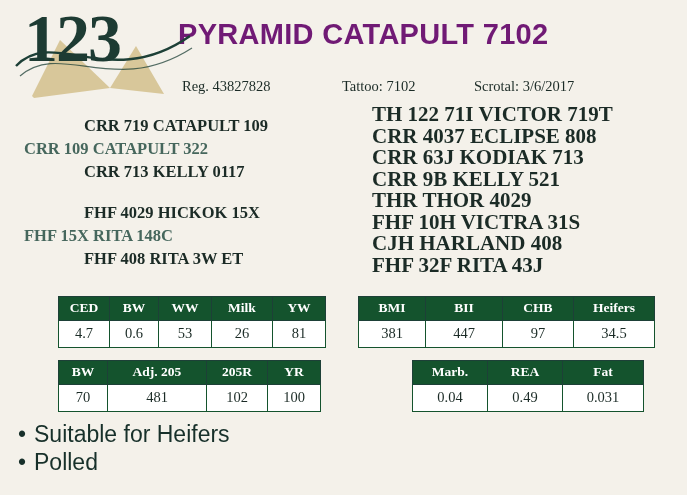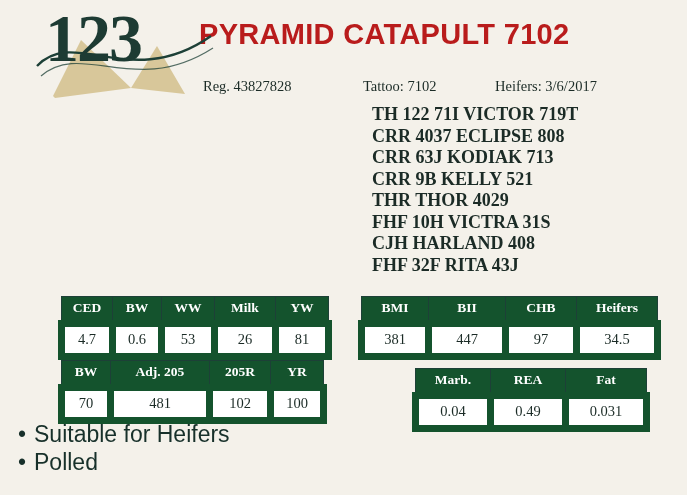--- a/index.html
+++ b/index.html
@@ -14,21 +14,20 @@
     color: #1b2b26;
     overflow: hidden;
     position: relative;
   }
   .page {
     position: relative;
     width: 687px;
     height: 495px;
     background: #f4f1ea;
     box-sizing: border-box;
-    padding-left: 21px;
   }
 
   
   .header {
     position: relative;
     height: 100px;
   }
   .lot-number {
     position: absolute;
     left: 24px;
@@ -51,21 +50,21 @@
     pointer-events: none;
   }
   .title {
     position: absolute;
     left: 178px;
     top: 18px;
     font-family: "Liberation Sans", sans-serif;
     font-weight: bold;
     font-size: 29px;
     letter-spacing: 0.3px;
-    color: #b91c1c;
+    color: #701a75;
     white-space: nowrap;
   }
   .subline {
     position: absolute;
     left: 182px;
     top: 78px;
     width: 500px;
     font-size: 14.5px;
     font-family: "Liberation Serif", serif;
     color: #1b2b26;
@@ -98,21 +97,21 @@
   .ped-left .lvl1 { padding-left: 68px; color: #1b2b26; font-weight: bold; }
   .ped-left .lvl0 { padding-left: 8px; color: #46675d; font-weight: bold; }
   .ped-left .lvl2 { padding-left: 68px; color: #1b2b26; font-weight: bold; }
 
   .ped-right {
     position: absolute;
     left: 372px;
     top: 0px;
     width: 300px;
     font-family: "Liberation Serif", serif;
-    font-size: 18px;
+    font-size: 21px;
     line-height: 21.5px;
     font-weight: bold;
     color: #1b2b26;
   }
 
   
   .tables {
     position: absolute;
     left: 0;
     top: 296px;
@@ -131,30 +130,30 @@
     text-align: center;
     padding: 3px 2px 4px 2px;
     border: 1px solid #1d4037;
   }
   table.epd td {
     background: #ffffff;
     color: #1b2b26;
     font-size: 14.5px;
     text-align: center;
     padding: 4px 2px 5px 2px;
-    border: 7px solid #14532d;
+    border: 1px solid #14532d;
   }
 
   .tbl {
     position: absolute;
   }
   .tbl-left-1 { left: 58px; top: 0px; }
   .tbl-left-2 { left: 58px; top: 64px; }
   .tbl-right-1 { left: 358px; top: 0px; }
-  .tbl-right-2 { left: 412px; top: 72px; }
+  .tbl-right-2 { left: 412px; top: 64px; }
 
   
   .bullets {
     position: absolute;
     left: 18px;
     top: 420px;
     width: 500px;
     font-family: "Liberation Sans", sans-serif;
     font-size: 23px;
     line-height: 28px;
@@ -181,26 +180,38 @@
       <polygon points="96,78 122,36 150,84" fill="#d8c79a"></polygon>
       <path d="M2,56 C40,16 96,82 176,26" stroke="#1d4037" stroke-width="2.4" fill="none"></path>
       <path d="M6,66 C48,30 100,88 178,38" stroke="#1d4037" stroke-width="1.2" fill="none" opacity="0.75"></path>
     </svg>
 
     <div class="lot-number">123</div>
 
     <div class="title">PYRAMID CATAPULT 7102</div>
 
     <div class="subline">
-      <span class="seg reg"><span>Reg.</span> <span>43827828</span></span><span class="seg tattoo"><span>Tattoo:</span> <span>7102</span></span><span class="seg calved"><span>Heifers:</span> <span>3/6/2017</span></span>
+      <span class="seg reg"><span>Reg.</span> <span>43827828</span></span><span class="seg tattoo"><span>Tattoo:</span> <span>7102</span></span><span class="seg calved"><span>Scrotal:</span> <span>3/6/2017</span></span>
     </div>
   </div>
 
   <div class="pedigree">
 
+    <div class="ped-left">
+      <div class="sire-block">
+        <div class="lvl1">CRR 719 CATAPULT 109</div>
+        <div class="lvl0">CRR 109 CATAPULT 322</div>
+        <div class="lvl2">CRR 713 KELLY 0117</div>
+      </div>
+      <div class="dam-block">
+        <div class="lvl1">FHF 4029 HICKOK 15X</div>
+        <div class="lvl0">FHF 15X RITA 148C</div>
+        <div class="lvl2">FHF 408 RITA 3W ET</div>
+      </div>
+    </div>
 
     <div class="ped-right">
       <div>TH 122 71I VICTOR 719T</div>
       <div>CRR 4037 ECLIPSE 808</div>
       <div>CRR 63J KODIAK 713</div>
       <div>CRR 9B KELLY 521</div>
       <div>THR THOR 4029</div>
       <div>FHF 10H VICTRA 31S</div>
       <div>CJH HARLAND 408</div>
       <div>FHF 32F RITA 43J</div>

